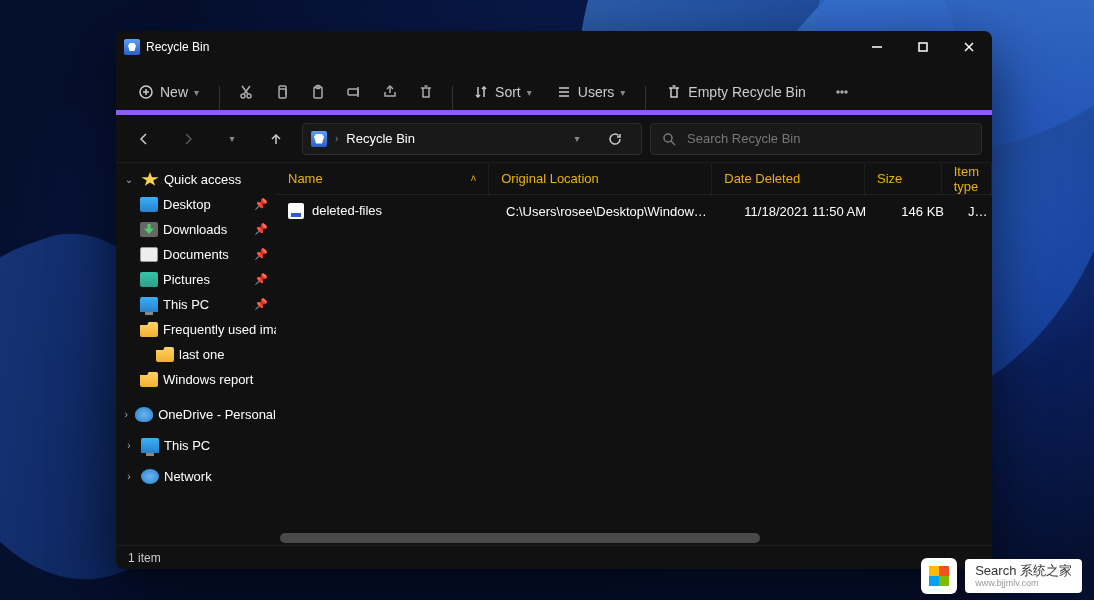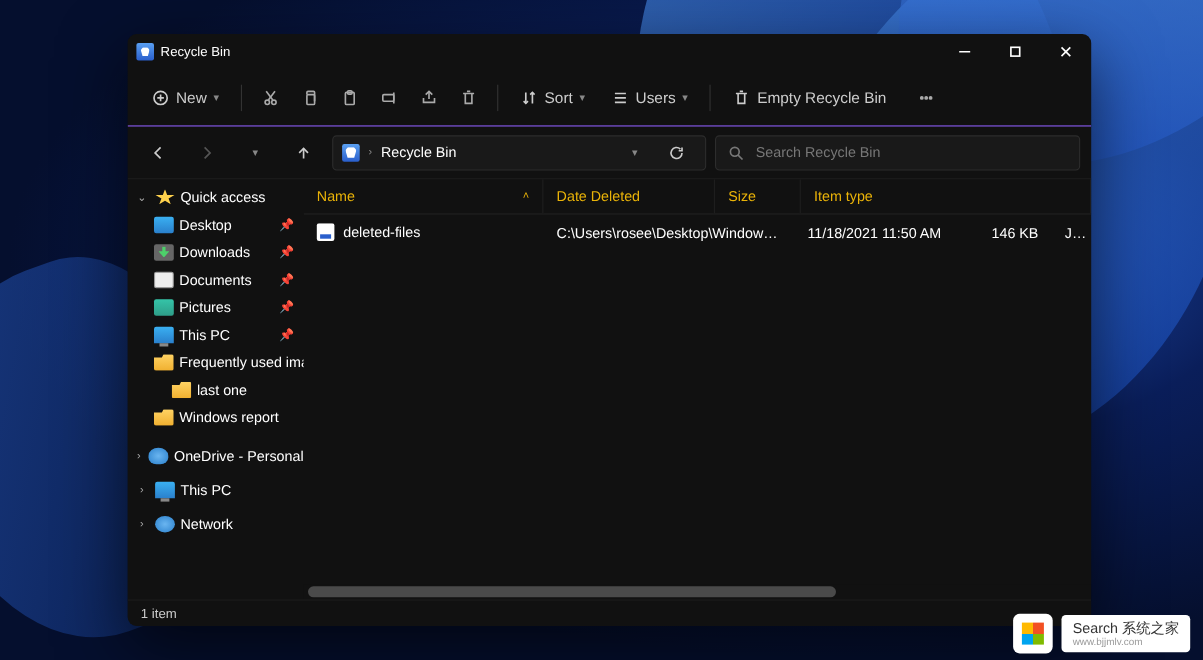--- a/index.html
+++ b/index.html
@@ -13,21 +13,21 @@
     .p4 { width: 300px; height: 420px; top: -30px; right: 30px; transform: rotate(50deg); background: linear-gradient(135deg, #5aa0f2, #1848b8); }
     .wave-left { position: absolute; left: -60px; top: 40%; width: 260px; height: 340px; background: linear-gradient(120deg, #2a5fcc, #0a2560); border-radius: 60% 40% 50% 50%; transform: rotate(-20deg); opacity: .55; }
 
     .window { position: absolute; top: 31px; left: 104px; width: 876px; height: 538px; background: #111111; border-radius: 8px; box-shadow: 0 20px 60px rgba(0,0,0,.6); display: flex; flex-direction: column; overflow: hidden; margin-left: 12px; }
     .titlebar { height: 32px; display: flex; align-items: center; padding: 0 0 0 8px; color: #fff; font-size: 12px; }
     .titlebar .app-icon { width: 16px; height: 16px; margin-right: 6px; background: linear-gradient(#5aa0f2, #2a5fcc); border-radius: 2px; display: flex; align-items: center; justify-content: center; }
     .titlebar .app-icon::after { content: ""; width: 8px; height: 8px; background: #fff; clip-path: polygon(25% 0, 75% 0, 100% 30%, 80% 100%, 20% 100%, 0 30%); }
     .win-controls { margin-left: auto; display: flex; }
     .win-controls div { width: 46px; height: 32px; display: flex; align-items: center; justify-content: center; color: #fff; cursor: pointer; }
 
-    .toolbar { height: 52px; display: flex; align-items: center; padding: 0 12px; gap: 4px; color: #ccc; font-size: 14px; border-bottom: 1px solid #8b5cf6; }
+    .toolbar { height: 52px; display: flex; align-items: flex-end; padding: 0 12px; gap: 4px; color: #ccc; font-size: 14px; border-bottom: 5px solid #8b5cf6; }
     .tb-btn { height: 36px; padding: 0 10px; display: flex; align-items: center; gap: 6px; border-radius: 4px; cursor: pointer; }
     .tb-icon { width: 32px; height: 36px; display: flex; align-items: center; justify-content: center; border-radius: 4px; cursor: pointer; color: #aaa; }
     .sep { width: 1px; height: 24px; background: #333; margin: 0 6px; }
 
     .addrbar { height: 48px; display: flex; align-items: center; padding: 0 10px; gap: 8px; border-bottom: 1px solid #1d1d1d; }
     .nav-icon { width: 36px; height: 32px; display: flex; align-items: center; justify-content: center; color: #ccc; border-radius: 4px; cursor: pointer; }
     .nav-icon.disabled { color: #555; cursor: default; }
     .breadcrumb { flex: 1; height: 32px; background: #191919; border: 1px solid #2d2d2d; border-radius: 4px; display: flex; align-items: center; padding: 0 8px; gap: 8px; color: #fff; font-size: 13px; }
     .bc-icon { width: 16px; height: 16px; background: linear-gradient(#5aa0f2, #2a5fcc); border-radius: 2px; position: relative; }
     .bc-icon::after { content: ""; position: absolute; top: 3px; left: 3px; width: 10px; height: 10px; background: #fff; clip-path: polygon(25% 0, 75% 0, 100% 30%, 80% 100%, 20% 100%, 0 30%); }
@@ -51,21 +51,21 @@
     .i-pc::after { content: ""; position: absolute; bottom: -3px; left: 5px; width: 8px; height: 3px; background: #888; }
     .i-folder { background: linear-gradient(#ffd364, #f0b030); clip-path: polygon(0 20%, 40% 20%, 48% 0, 100% 0, 100% 100%, 0 100%); }
     .i-onedrive { background: radial-gradient(#6ab5f0, #2a80cc); border-radius: 50% 50% 40% 40%; }
     .i-net { background: radial-gradient(#6ab5f0, #2a80cc); border-radius: 50%; }
 
     .files { flex: 1; display: flex; flex-direction: column; color: #fff; font-size: 13px; min-width: 0; overflow: hidden; }
     .columns { height: 32px; display: flex; align-items: center; border-bottom: 1px solid #222; color: #eab308; }
     .col { padding: 0 12px; border-right: 1px solid #1e1e1e; display: flex; align-items: center; height: 100%; }
     .c-name { width: 218px; }
     .c-loc { width: 228px; }
-    .c-date { width: 156px; }
+    .c-date { width: 156px; text-align: right; }
     .c-size { width: 78px; text-align: right; align-items: center; }
     .c-type { flex: 1; }
     .sort-arrow { margin-left: auto; font-size: 10px; }
     .file-area { flex: 1; overflow: hidden; position: relative; }
     .row { height: 32px; display: flex; align-items: center; cursor: pointer; }
     .cell { padding: 0 12px; overflow: hidden; text-overflow: ellipsis; white-space: nowrap; }
     .file-icon { width: 16px; height: 16px; background: #fff; border-radius: 2px; margin-right: 8px; display: inline-block; vertical-align: middle; position: relative; }
     .file-icon::after { content: ""; position: absolute; bottom: 2px; left: 3px; width: 10px; height: 4px; background: #2a5fcc; }
     .hscroll { height: 14px; background: #111; display: flex; align-items: center; }
     .thumb { width: 480px; height: 10px; background: #4a4a4a; border-radius: 5px; margin-left: 4px; }
@@ -317,20 +317,23 @@
         <span>Network</span>
       </div>
     </div>
 
     <div class="files">
       <div class="columns">
         <div class="col c-name">
             <span>Name</span>
             <span class="sort-arrow">˄</span>
           </div>
+        <div class="col c-loc">
+            <span>Original Location</span>
+          </div>
         <div class="col c-date">
             <span>Date Deleted</span>
           </div>
         <div class="col c-size">
             <span>Size</span>
           </div>
         <div class="col c-type">
             <span>Item type</span>
           </div>
       </div>

